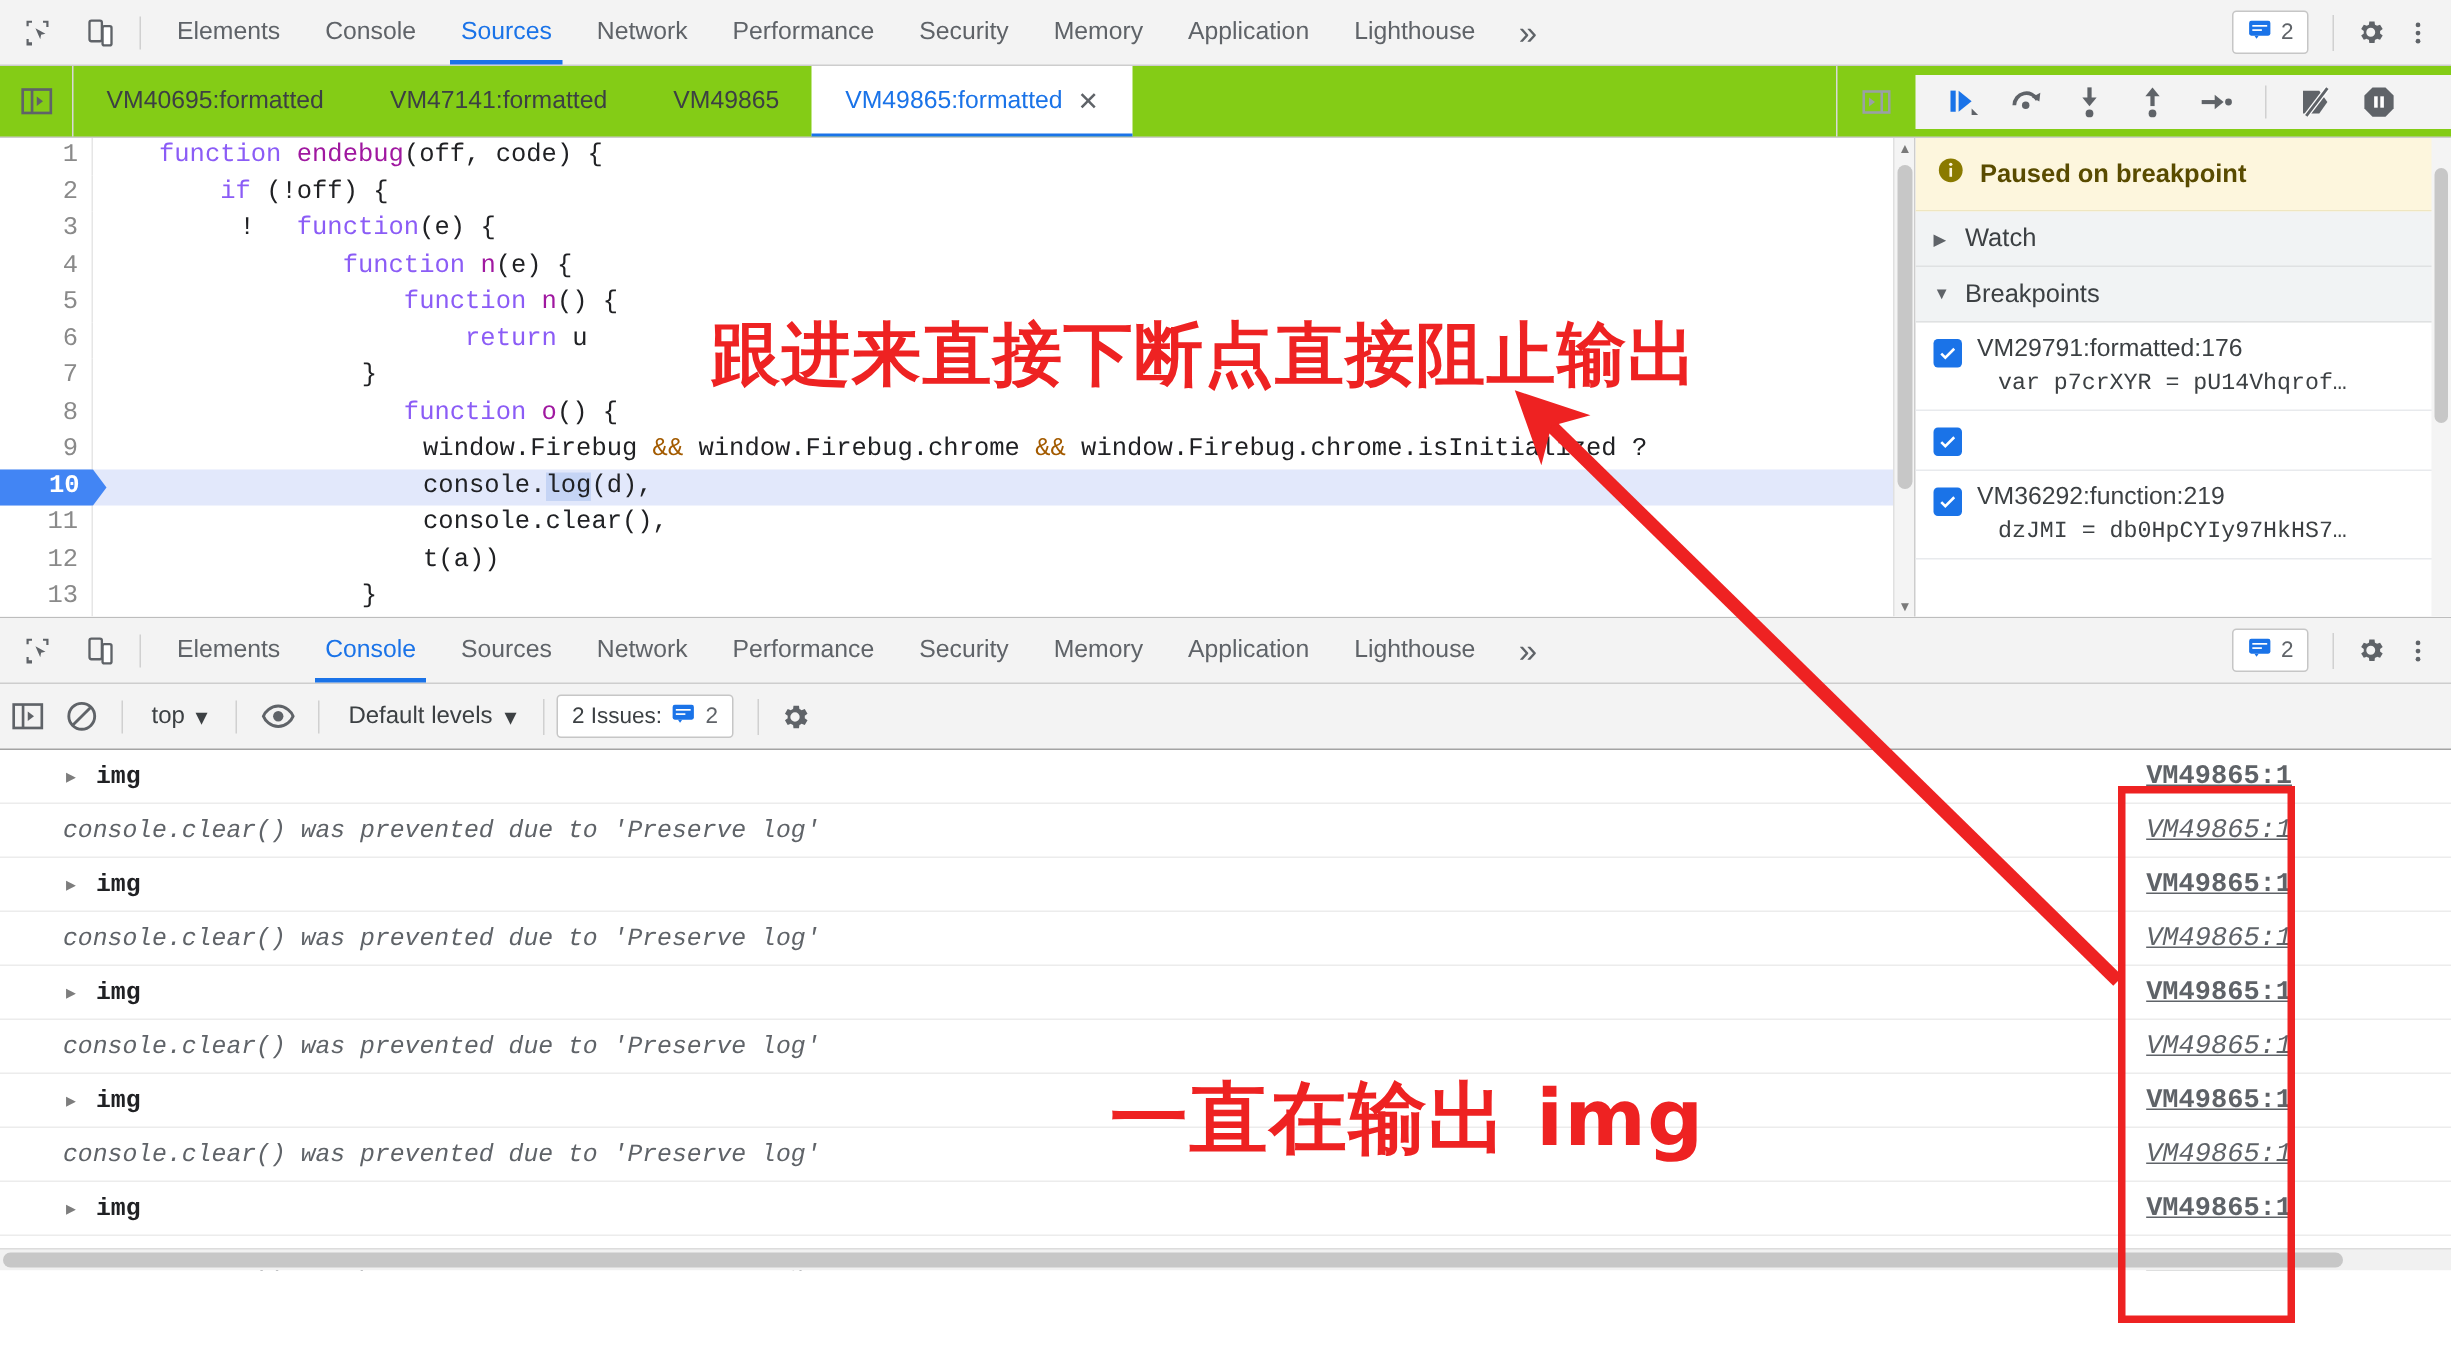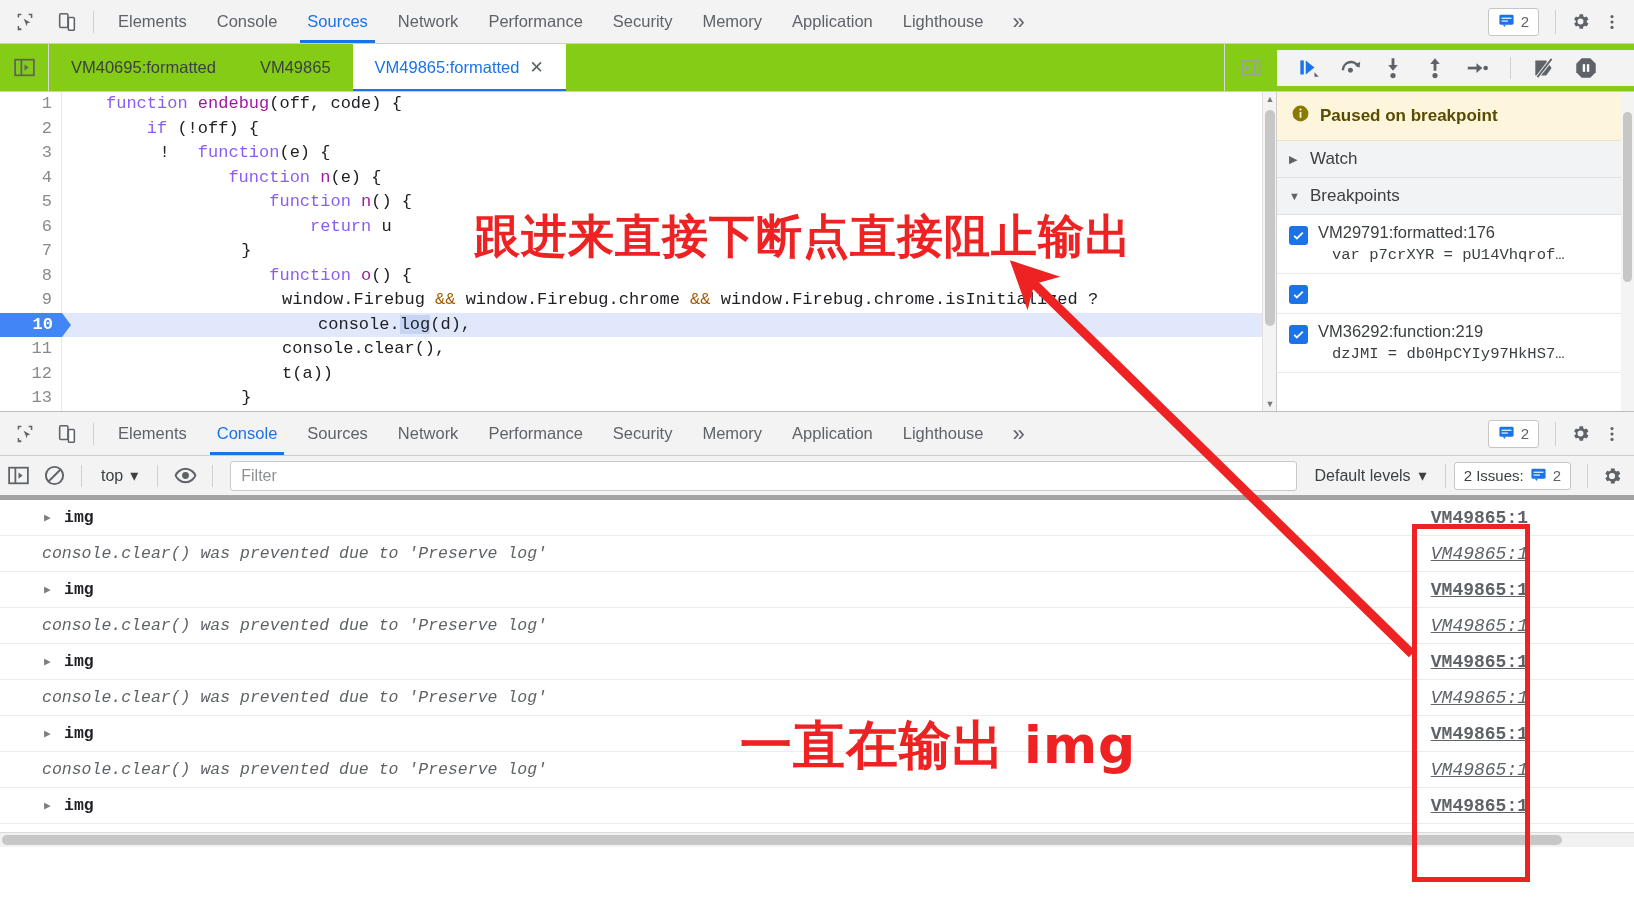--- a/index.html
+++ b/index.html
@@ -70,21 +70,21 @@
   .collapse-btn{width:52px;display:flex;align-items:center;justify-content:center;cursor:pointer;}
 
   
   .sources-body{display:flex;height:319px;position:relative;background:#fff;}
   .editor{position:relative;flex:1 1 auto;overflow:hidden;background:#fff;}
   .code{
     font-family:"Liberation Mono","DejaVu Sans Mono",monospace;
     font-size:17px;line-height:24.5px;white-space:pre;
   }
   .coderow{display:flex;height:24.5px;align-items:center;}
-  .coderow.cur{background:#e2e8fb;gap:36px;}
+  .coderow.cur{background:#e2e8fb;}
   .gutter{
     width:62px;text-align:right;padding-right:9px;box-sizing:border-box;
     color:#8a8a8a;flex:0 0 auto;border-right:1px solid #e6e6e6;
     font-family:"Liberation Mono","DejaVu Sans Mono",monospace;font-size:17px;
   }
   .coderow.cur .gutter{
     background:#4285f4;color:#fff;font-weight:bold;border-right:none;position:relative;
   }
   .coderow.cur .gutter:after{
     content:"";position:absolute;right:-9px;top:0;width:0;height:0;
@@ -142,21 +142,21 @@
   }
   .dbg-scroll{
     position:absolute;right:0;top:0;width:13px;height:100%;background:#f4f4f4;
   }
   .dbg-scroll .thumb{position:absolute;left:2px;width:9px;top:20px;height:170px;background:#c7c7c7;border-radius:5px;}
 
   
   .drawer{border-top:1px solid #bdbdbd;}
   .consoletoolbar{
     display:flex;align-items:center;height:44px;
-    background:#f3f3f3;border-bottom:5px solid #a3a3a3;box-sizing:border-box;padding-right:6px;
+    background:#f3f3f3;border-bottom:1px solid #a3a3a3;box-sizing:border-box;padding-right:6px;
   }
   .ct-icon{width:36px;height:36px;display:flex;align-items:center;justify-content:center;cursor:pointer;flex:0 0 auto;}
   .ctx-select{
     display:flex;align-items:center;gap:7px;font-size:16px;color:#3c4043;
     padding:0 10px;cursor:pointer;flex:0 0 auto;
   }
   .filter-input{
     flex:1 1 auto;height:30px;border:1px solid #c9c9c9;border-radius:3px;background:#fff;
     display:flex;align-items:center;padding:0 10px;margin:0 8px;box-sizing:border-box;
     font-size:16px;color:#8e9194;min-width:40px;cursor:text;
@@ -258,20 +258,23 @@
     <div class="panel-toggle">
       <svg width="25" height="25" viewBox="0 0 24 24">
           <rect x="3" y="4.5" width="18" height="15" fill="none" stroke="#5f6368" stroke-width="1.7"></rect>
           <line x1="9" y1="4.5" x2="9" y2="19.5" stroke="#5f6368" stroke-width="1.7"></line>
           <path d="M12 9l4 3-4 3z" fill="#5f6368"></path>
         </svg>
     </div>
     <div class="filetabs">
       <div class="filetab">
         <span>VM40695:formatted</span>
+      </div>
+      <div class="filetab">
+        <span>VM47141:formatted</span>
       </div>
       <div class="filetab">
         <span>VM49865</span>
       </div>
       <div class="filetab active">
         <span>VM49865:formatted</span>
         <span class="x">✕</span>
       </div>
     </div>
     <div class="subtab-right">
@@ -480,21 +483,20 @@
         <span>▾</span>
       </div>
       <div class="tb-sep"></div>
       <div class="ct-icon">
         <svg width="25" height="25" viewBox="0 0 24 24">
             <path d="M12 5.5c-5 0-8.6 4-9.5 6.5.9 2.5 4.5 6.5 9.5 6.5s8.6-4 9.5-6.5C20.6 9.5 17 5.5 12 5.5z" fill="none" stroke="#5f6368" stroke-width="1.9"></path>
             <circle cx="12" cy="12" r="3.3" fill="#5f6368"></circle>
           </svg>
       </div>
       <div class="tb-sep"></div>
-      <div class="filter-input">Filter</div>
       <div class="levels">
         <span>Default levels</span>
         <span>▾</span>
       </div>
       <div class="vsep"></div>
       <div class="issues-pill">
         <span>2 Issues:</span>
         <span>
           <svg width="17" height="17" viewBox="0 0 24 24">
               <rect x="2" y="4" width="20" height="14" rx="2" fill="#1a73e8"></rect>

